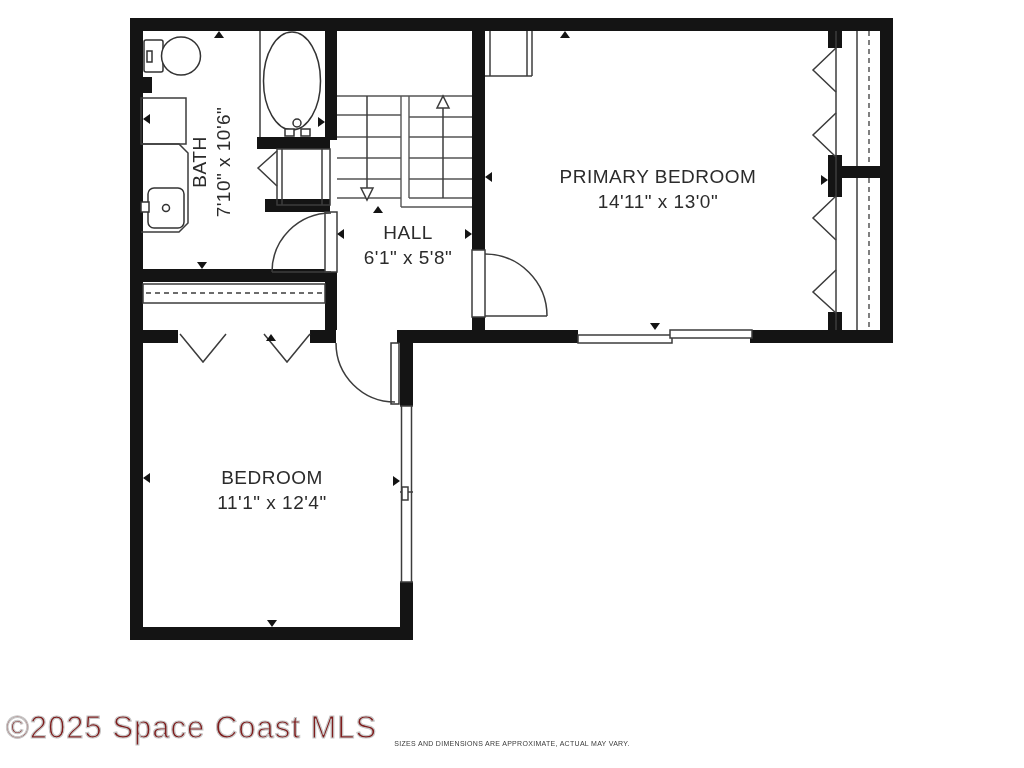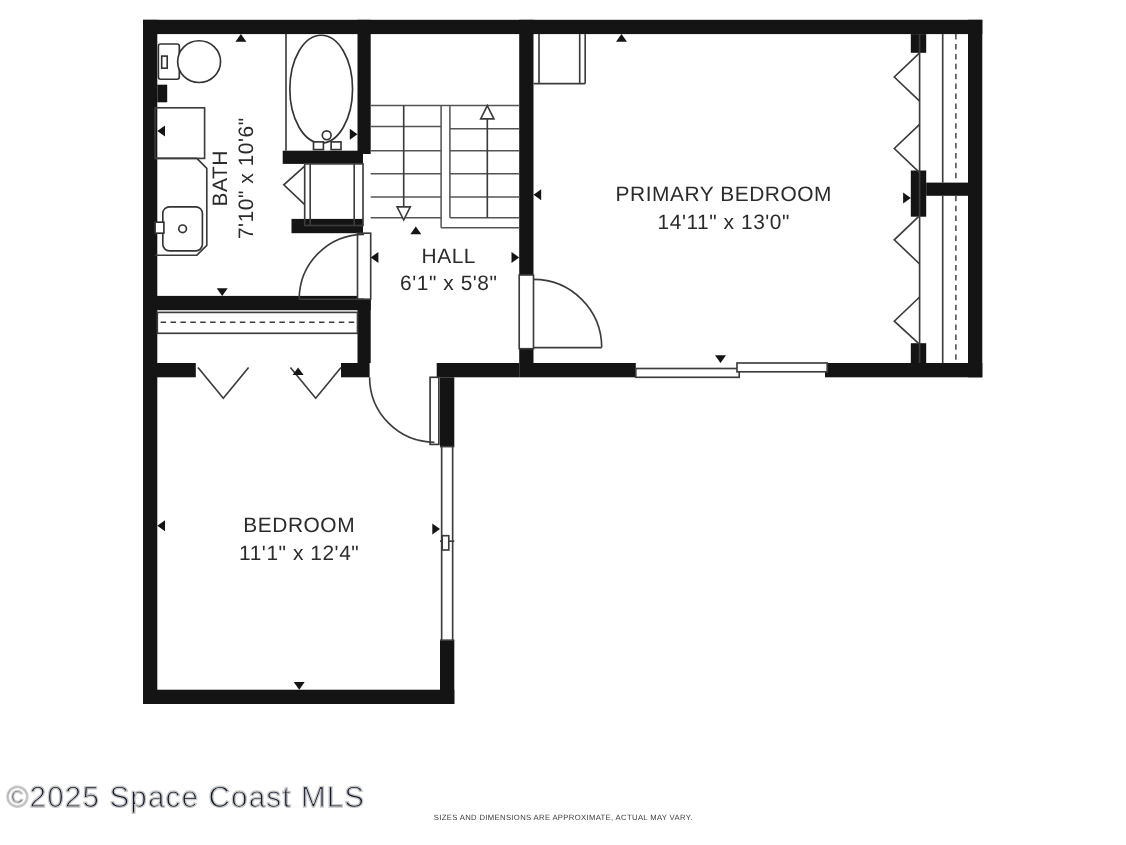--- a/index.html
+++ b/index.html
@@ -8,22 +8,22 @@
   svg{position:absolute;left:0;top:0;}
   .wall{fill:#141414;stroke:none;}
   .thin{fill:none;stroke:#3c3c3c;stroke-width:1.5;}
   .thin-w{fill:#ffffff;stroke:#3c3c3c;stroke-width:1.5;}
   .step{fill:none;stroke:#555;stroke-width:1.4;}
   .dash{fill:none;stroke:#3c3c3c;stroke-width:1.3;stroke-dasharray:5 4;}
   .fix{fill:#ffffff;stroke:#333;stroke-width:1.5;}
   .mark{fill:#141414;stroke:none;}
   .room-label{fill:#2b2b2b;font-size:19px;letter-spacing:.5px;text-anchor:middle;}
   .room-dims{fill:#2b2b2b;font-size:19px;letter-spacing:.5px;text-anchor:middle;}
-  .watermark{position:absolute;left:6px;top:710px;font-size:27px;letter-spacing:1px;
-             color:#0f172a;-webkit-text-stroke:1.2px #c7c7c7;user-select:none;}
+  .watermark{position:absolute;left:6px;top:710px;font-size:31px;letter-spacing:1px;
+             color:#7f1d1d;-webkit-text-stroke:1.2px #c7c7c7;user-select:none;}
   .disclaimer{position:absolute;left:50%;transform:translateX(-50%);top:740px;
               font-size:7px;color:#3a3a3a;letter-spacing:.3px;white-space:nowrap;}
 </style>
 </head>
 <body>
 
 <div class="canvas">
   <svg width="1024" height="768" viewBox="0 0 1024 768">
 
     <g>

